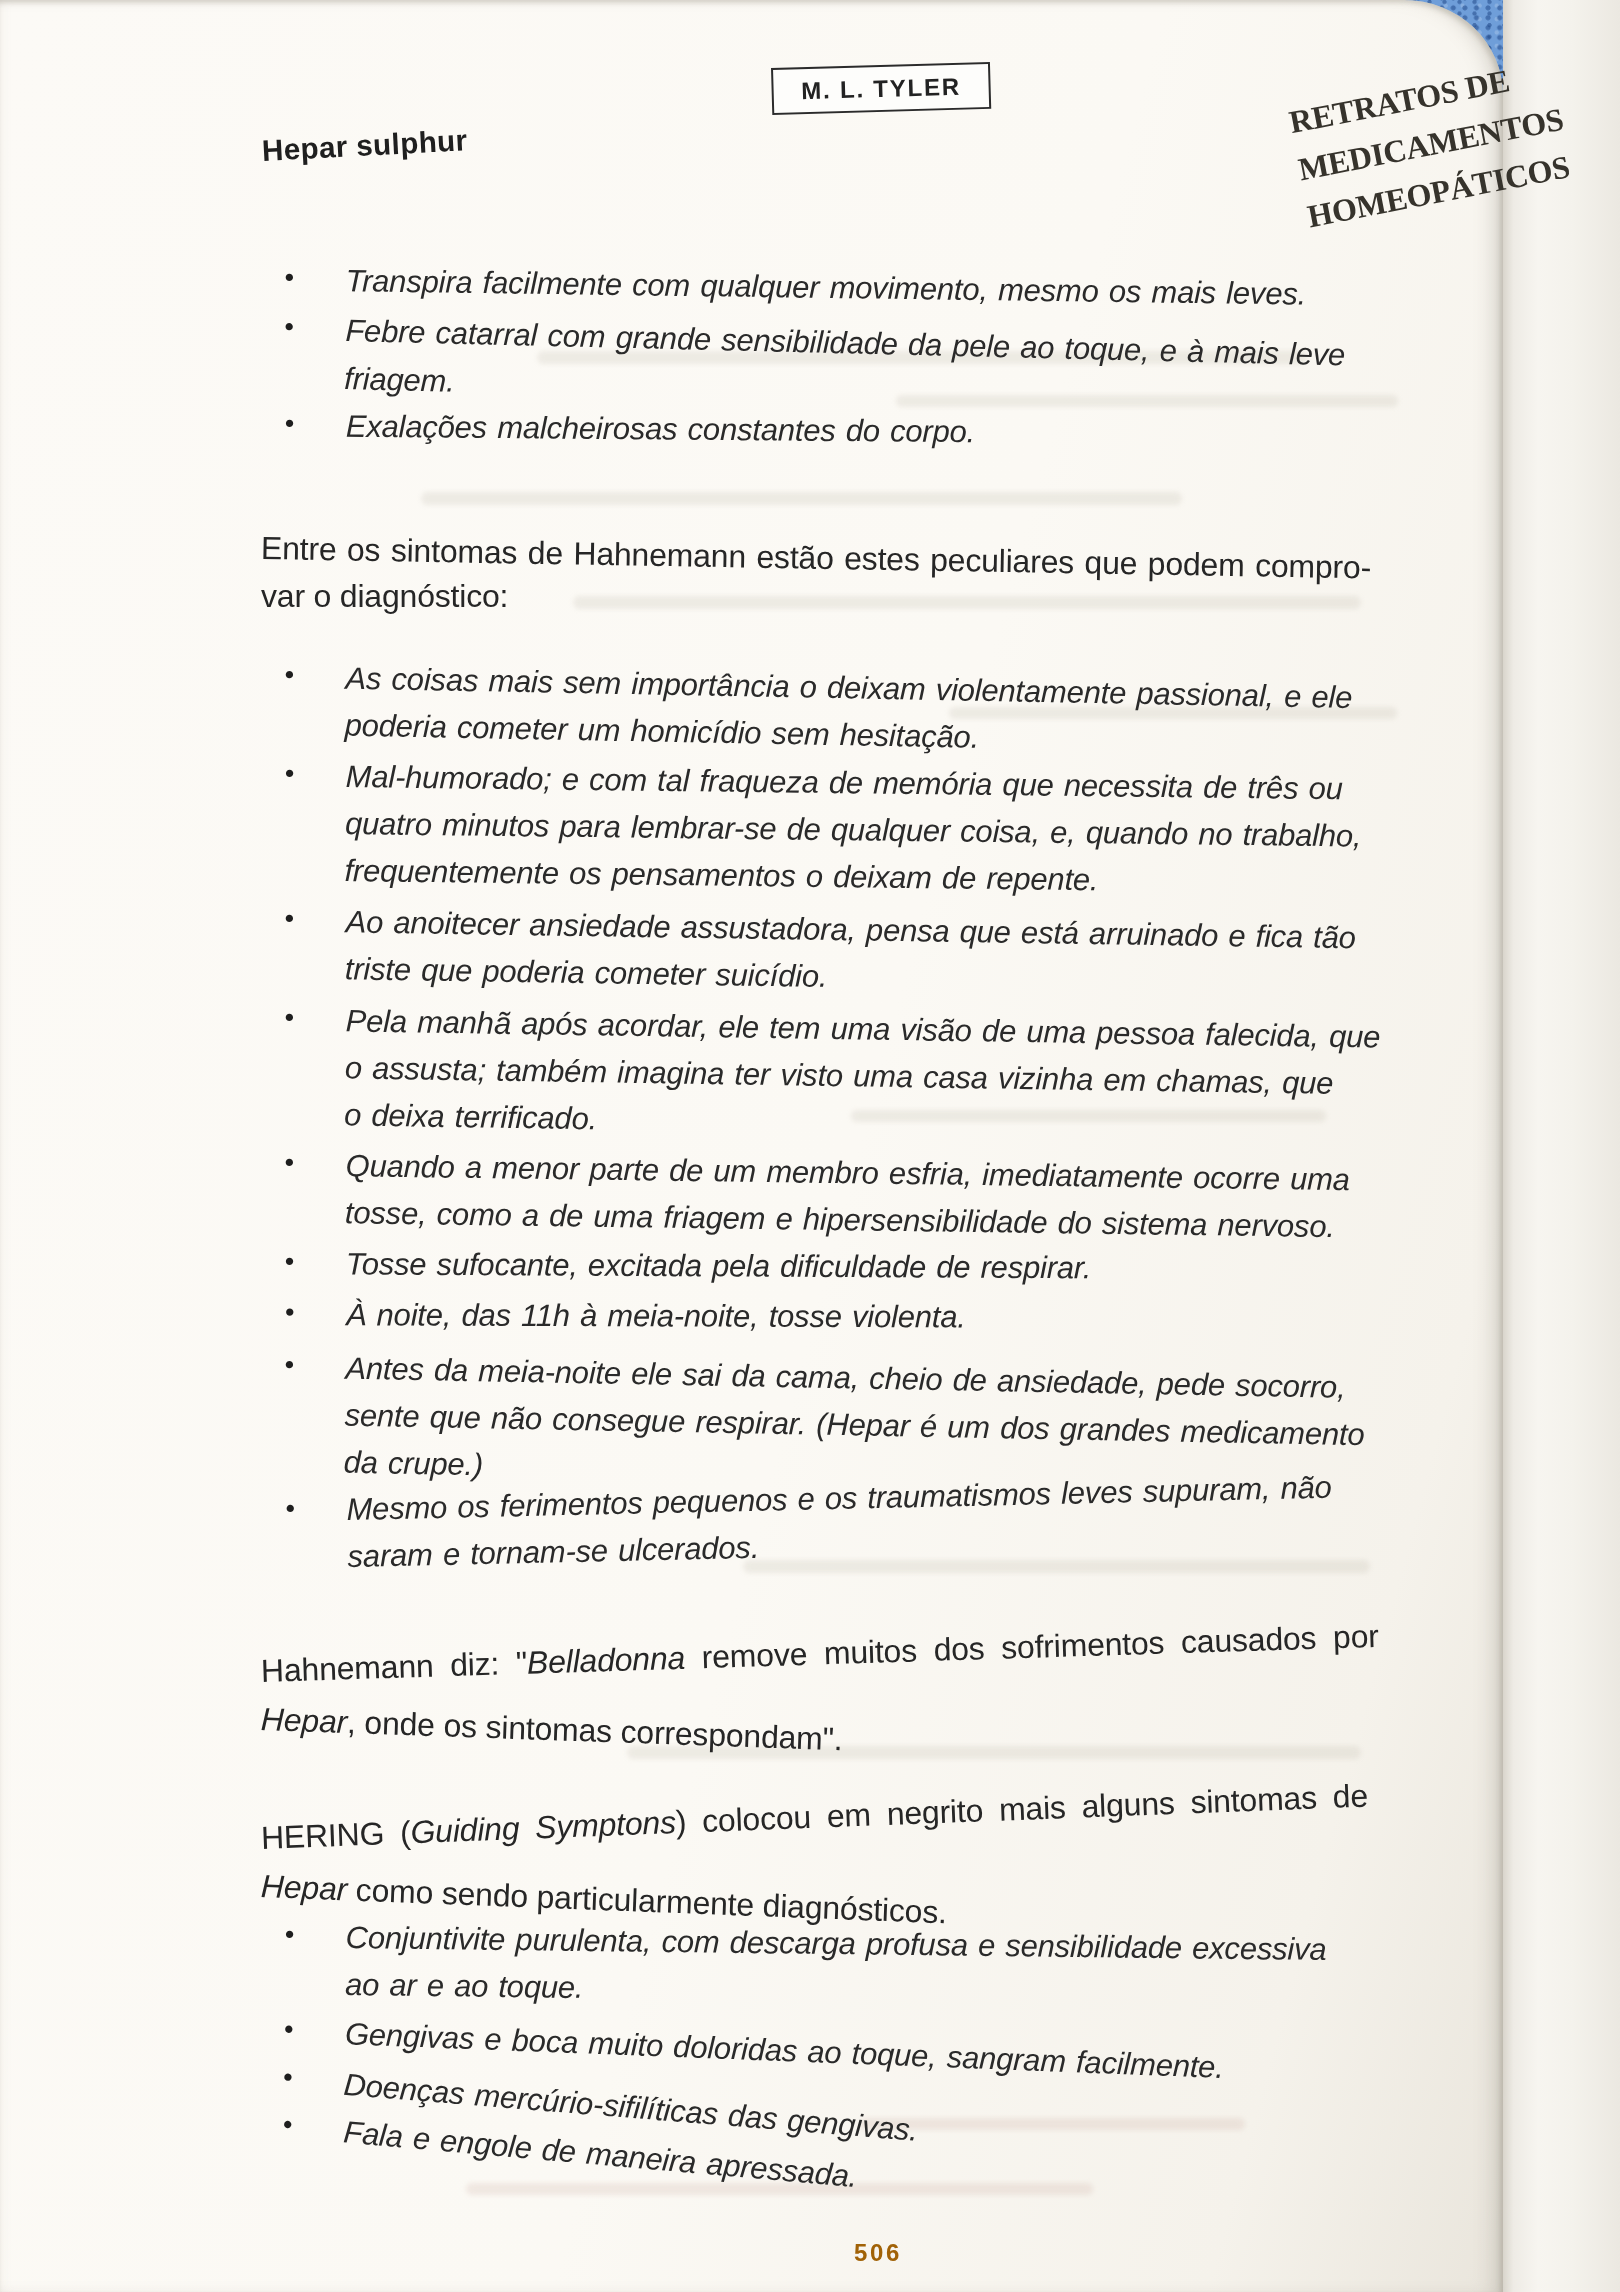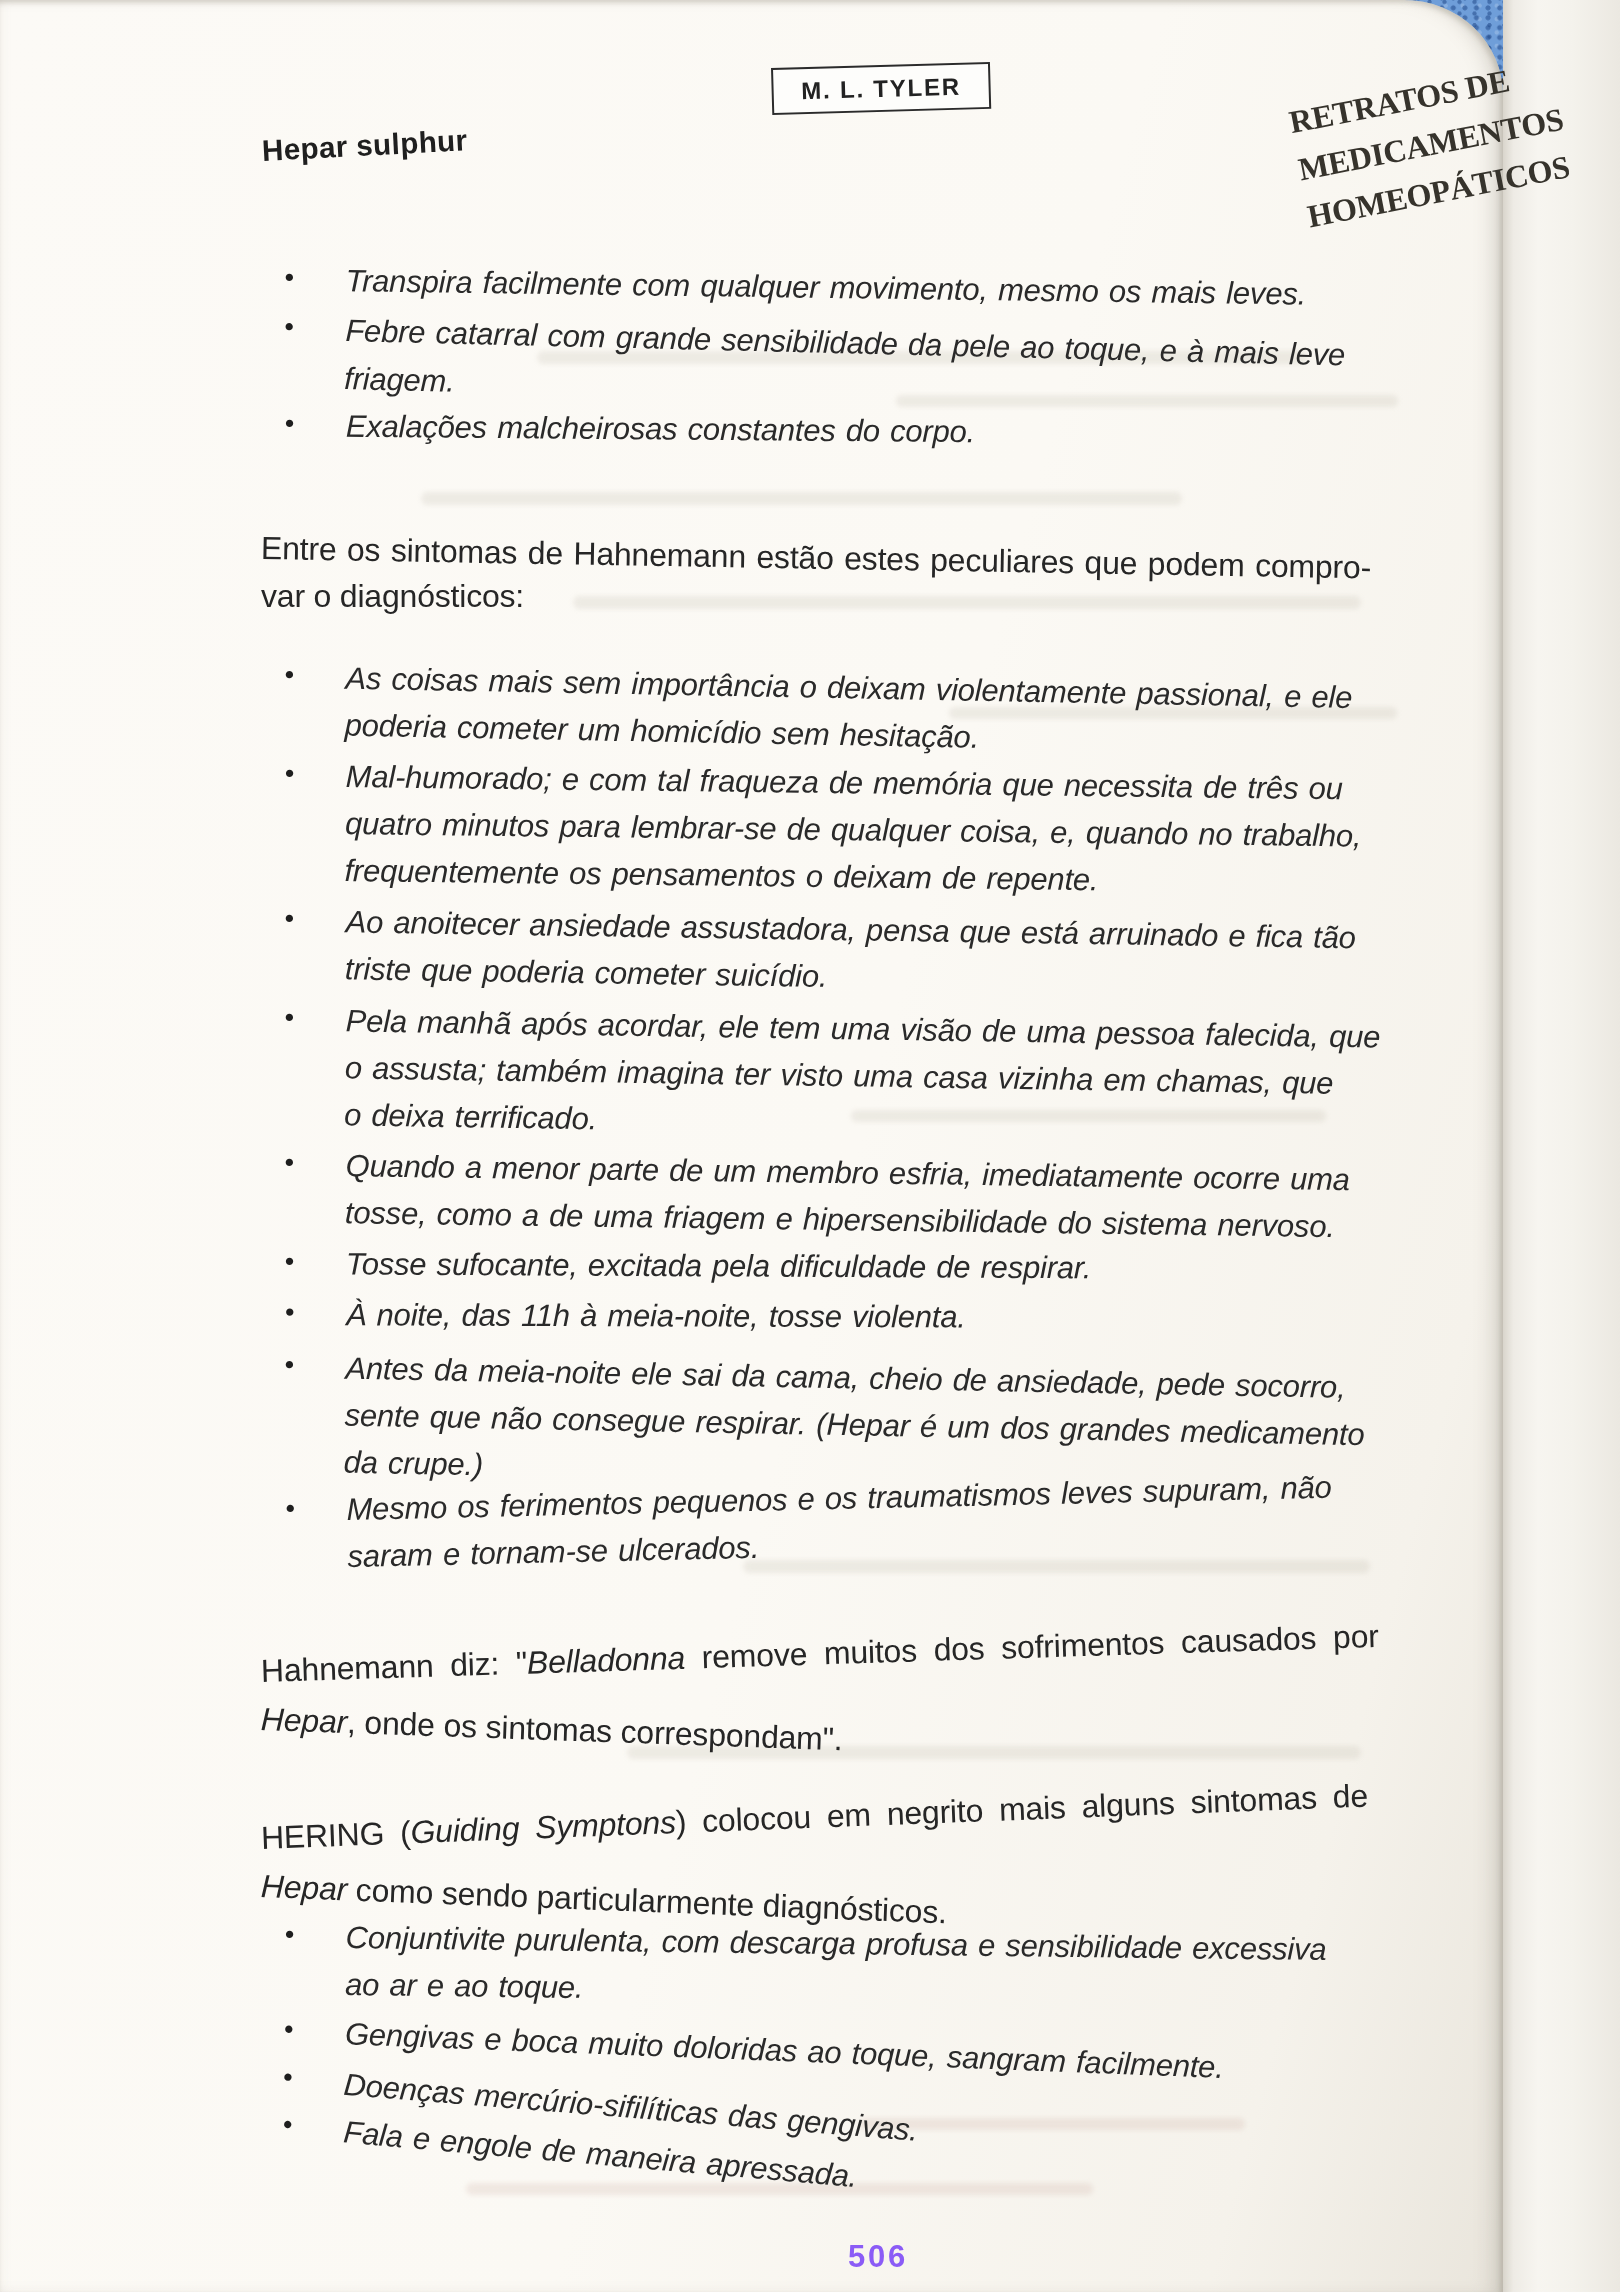--- a/index.html
+++ b/index.html
@@ -73,21 +73,21 @@
   #listA li{margin-bottom:0.9px;}
   #listA .bl{height:48px;line-height:48px;}
   #paraEntre{top:524px;}
   #listB{top:653px;}
   #paraHah{top:1647px;}
   #paraHer{top:1814px;}
   #listC{top:1913px;}
   #listC li{margin-bottom:0;}
   #pageno{
     position:absolute;left:811px;top:2239px;width:134px;text-align:center;
-    font-size:31px;font-weight:700;letter-spacing:2.7px;color:#8b5cf6;
+    font-size:24px;font-weight:700;letter-spacing:2.7px;color:#a16207;
   }
   
   #listA li:nth-child(1){transform:rotate(.8deg);}
   #listA li:nth-child(2){transform:rotate(1.4deg);}
   #listA li:nth-child(3){transform:rotate(.5deg);}
   #paraEntre .line:nth-child(1){transform:rotate(1deg);word-spacing:1.8px;}
   #listB li:nth-child(1){transform:rotate(1.1deg);}
   #listB li:nth-child(2){transform:rotate(.7deg);}
   #listB li:nth-child(3){transform:rotate(.9deg);}
   #listB li:nth-child(4){transform:rotate(.9deg);}
@@ -146,21 +146,21 @@
       <div class="bl">friagem.</div>
     </li>
     <li>
       <span class="dot">•</span>
       <div class="bl">Exalações malcheirosas constantes do corpo.</div>
     </li>
   </ul>
 
 <div id="paraEntre" class="tblock">
     <div class="line">Entre os sintomas de Hahnemann estão estes peculiares que podem compro-</div>
-    <div class="line">var o diagnósticos:</div>
+    <div class="line">var o diagnóstico:</div>
   </div>
 
 <ul id="listB" class="slist tblock">
     <li>
       <span class="dot">•</span>
       <div class="bl">As coisas mais sem importância o deixam violentamente passional, e ele</div>
       <div class="bl">poderia cometer um homicídio sem hesitação.</div>
     </li>
     <li>
       <span class="dot">•</span>

